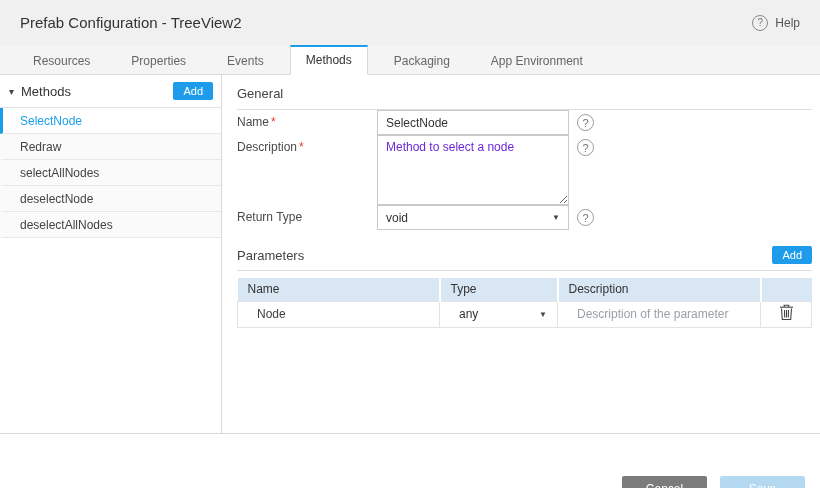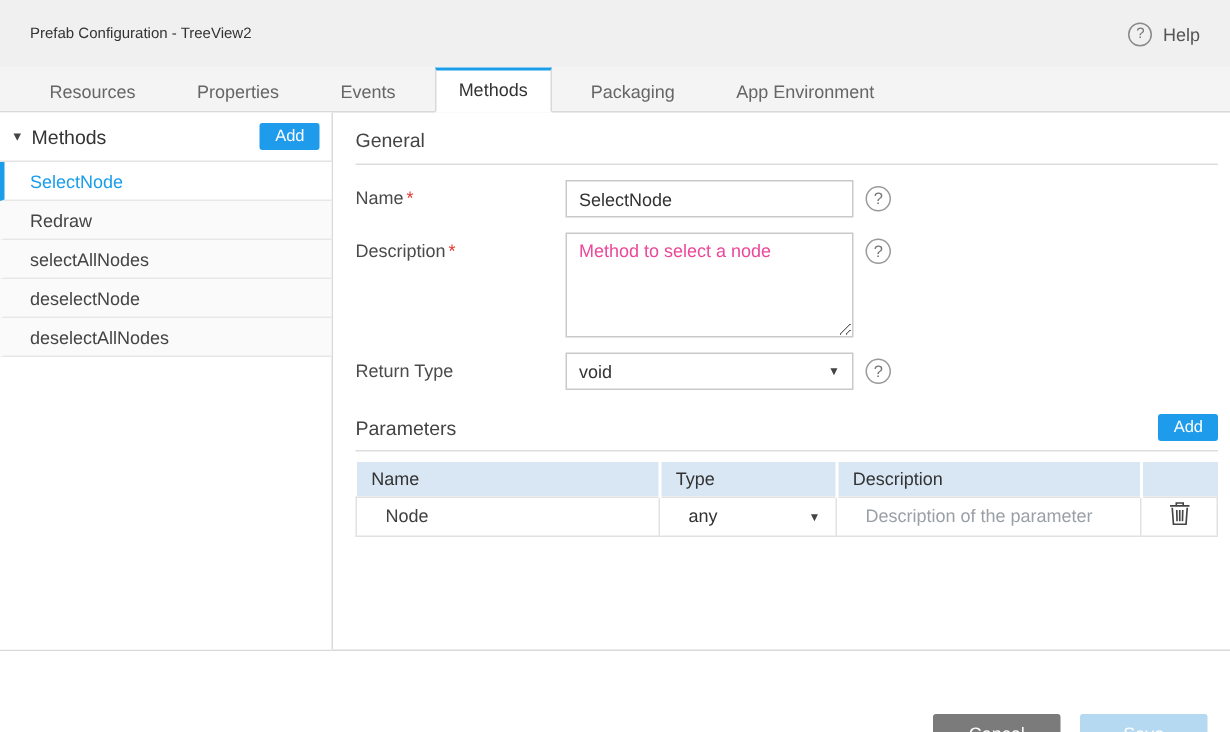--- a/index.html
+++ b/index.html
@@ -2,21 +2,21 @@
 <html><head>
 <meta charset="utf-8">
 <style>
   * { margin:0; padding:0; box-sizing:border-box; }
   html,body { background:#fff; }
   body { font-family:"Liberation Sans", sans-serif; }
   .window { position:relative; width:820px; height:488px; background:#fff; overflow:hidden; }
 
   
   .titlebar { height:45px; background:#f0f0f0; display:flex; align-items:center; padding:0 20px; }
-  .title { font-size:10px; color:#333; }
+  .title { font-size:15px; color:#333; }
   .help-area { margin-left:auto; display:flex; align-items:center; gap:7px; color:#555; font-size:12px; cursor:pointer; }
   .qmark { width:16px; height:16px; border:1px solid #8a8a8a; border-radius:50%; display:flex; align-items:center; justify-content:center; font-size:10px; color:#777; }
 
   
   .tabbar { height:30px; background:#f4f4f4; border-bottom:1px solid #d9d9d9; display:flex; padding-left:18px;gap:11px; }
   .tab { padding:0 15px; font-size:12px; color:#666; line-height:28px; border-top:2px solid transparent; cursor:pointer; white-space:nowrap; }
   .tab.active { background:#fff; color:#333; border:1px solid #d9d9d9; border-bottom:1px solid #fff; border-top:2px solid #1a9eea; margin-bottom:-1px; line-height:26px; }
 
   
   .bodyrow { display:flex; height:358px; }
@@ -25,25 +25,25 @@
   .caret { font-size:10px; color:#444; margin-right:7px; }
   .group-label { font-size:13px; color:#333; }
   .btn-add { margin-left:auto; background:#1e9ceb; color:#fff; font-size:11px; border:none; border-radius:2px; padding:3px 10px; cursor:pointer; font-family:"Liberation Sans", sans-serif; }
   .side-item { height:26px; display:flex; align-items:center; padding-left:17px; font-size:12px; color:#444; background:#fafafa; border-bottom:1px solid #e7e7e7; border-left:3px solid transparent; cursor:pointer; }
   .side-item.selected { background:#fff; color:#1a9eea; border-left:3px solid #1a9eea; }
 
   
   .main { flex:1; padding:11px 8px 0 15px; }
   .section-heading-row { display:flex; align-items:center; padding-bottom:8px; border-bottom:1px solid #ddd; }
   .section-heading { font-size:13px; color:#444;text-align:right; }
-  .field-row { display:flex; align-items:flex-start; margin-top:10px; }
+  .field-row { display:flex; align-items:flex-start; }
   .field-label { width:140px; font-size:12px; color:#4a4a4a; padding-top:5px; }
   .req { color:#e53935; margin-left:2px; }
   .text-input { width:192px; height:25px; border:1px solid #c9c9c9; font-size:12px; color:#333; padding:0 8px; font-family:"Liberation Sans", sans-serif; outline:none; background:#fff; }
-  .textarea { width:192px; height:70px; border:1px solid #c9c9c9; font-size:12px; color:#ec4899; padding:4px 8px; font-family:"Liberation Sans", sans-serif; outline:none; resize:both; }
+  .textarea { width:192px; height:70px; border:1px solid #c9c9c9; font-size:12px; color:#6d28d9; padding:4px 8px; font-family:"Liberation Sans", sans-serif; outline:none; resize:both; }
   .selectbox { width:192px; height:25px; border:1px solid #c9c9c9; display:flex; align-items:center; padding:0 8px; font-size:12px; color:#333; cursor:pointer; background:#fff;text-align:center; }
   .select-arrow { margin-left:auto; font-size:8px; color:#444; }
   .help-bubble { width:17px; height:17px; border:1px solid #9a9a9a; border-radius:50%; display:flex; align-items:center; justify-content:center; font-size:11px; color:#777; margin-left:8px; margin-top:4px; flex:none; cursor:pointer; }
 
   
   .params-heading-row { display:flex; align-items:center; margin-top:16px; padding-bottom:6px; border-bottom:1px solid #ddd; }
   .params-table { width:574px; margin-top:7px; border-collapse:collapse; table-layout:fixed; }
   .params-table th { background:#d9e7f4; font-weight:normal; font-size:12px; color:#333; text-align:left; height:23px; padding-left:10px; border-right:2px solid #fff; }
   .params-table th:last-child { border-right:none; }
   .params-table td { border:1px solid #e2e2e2; height:26px; padding:0; background:#fff; }

